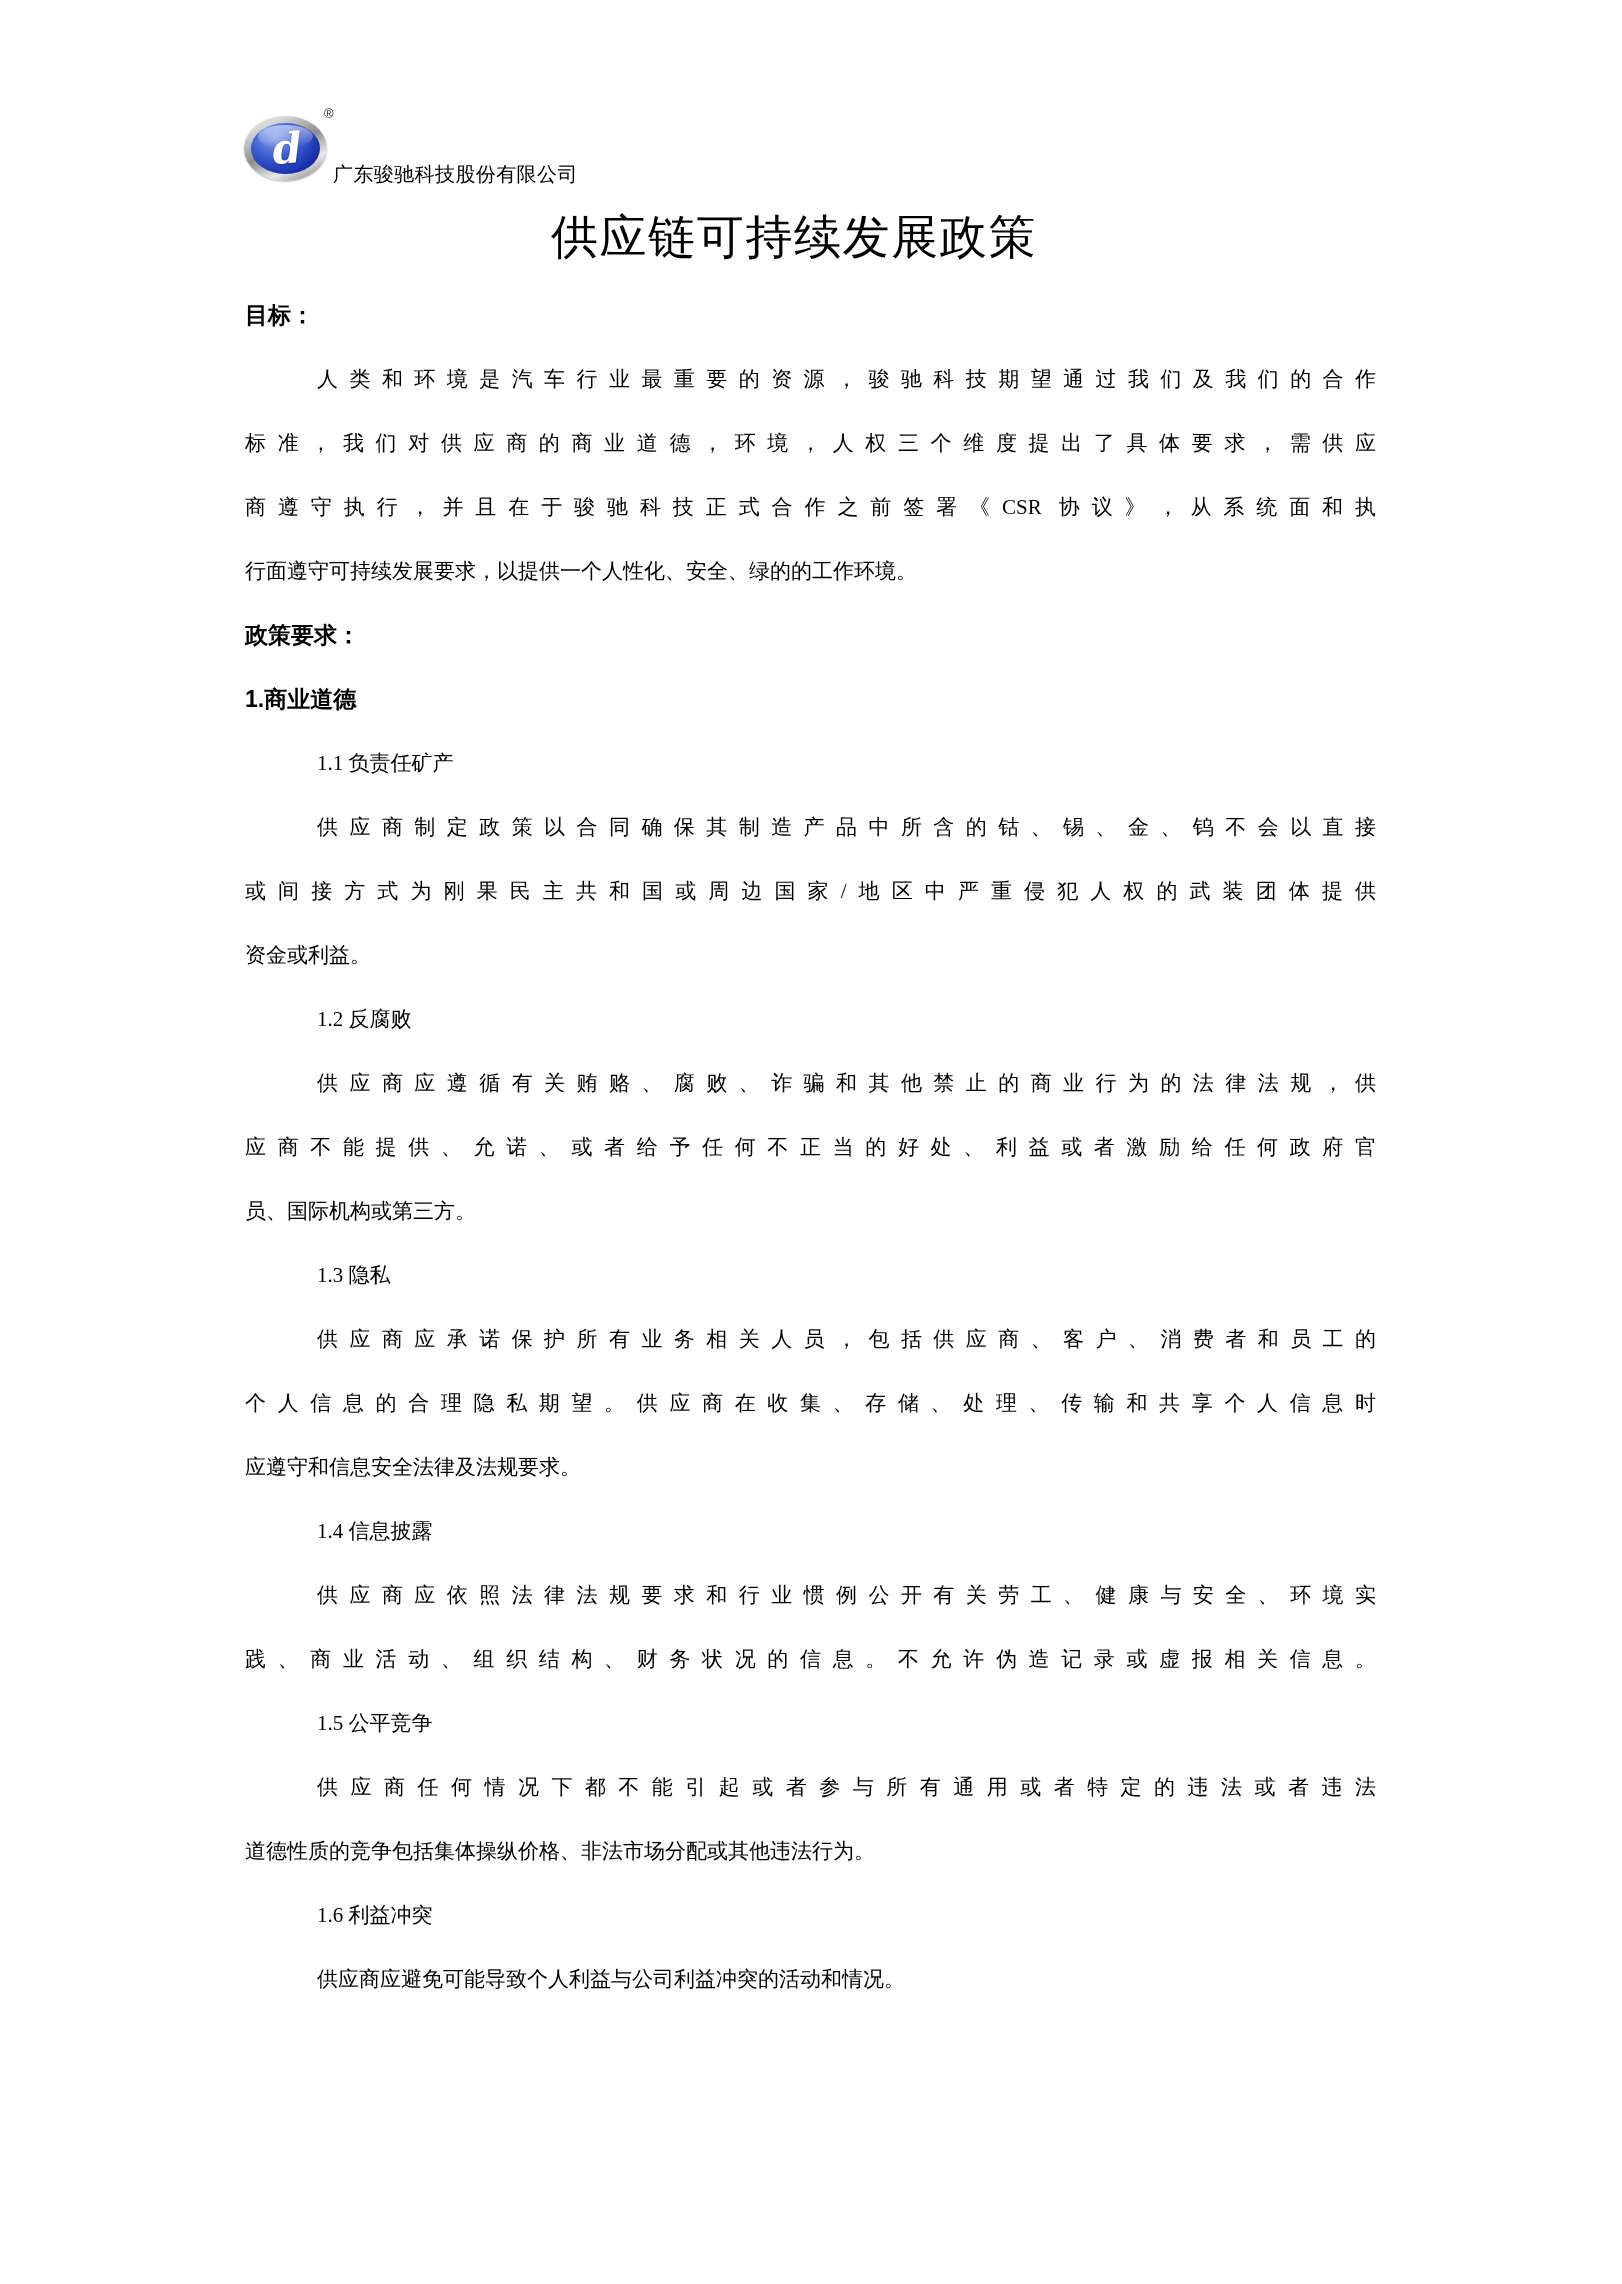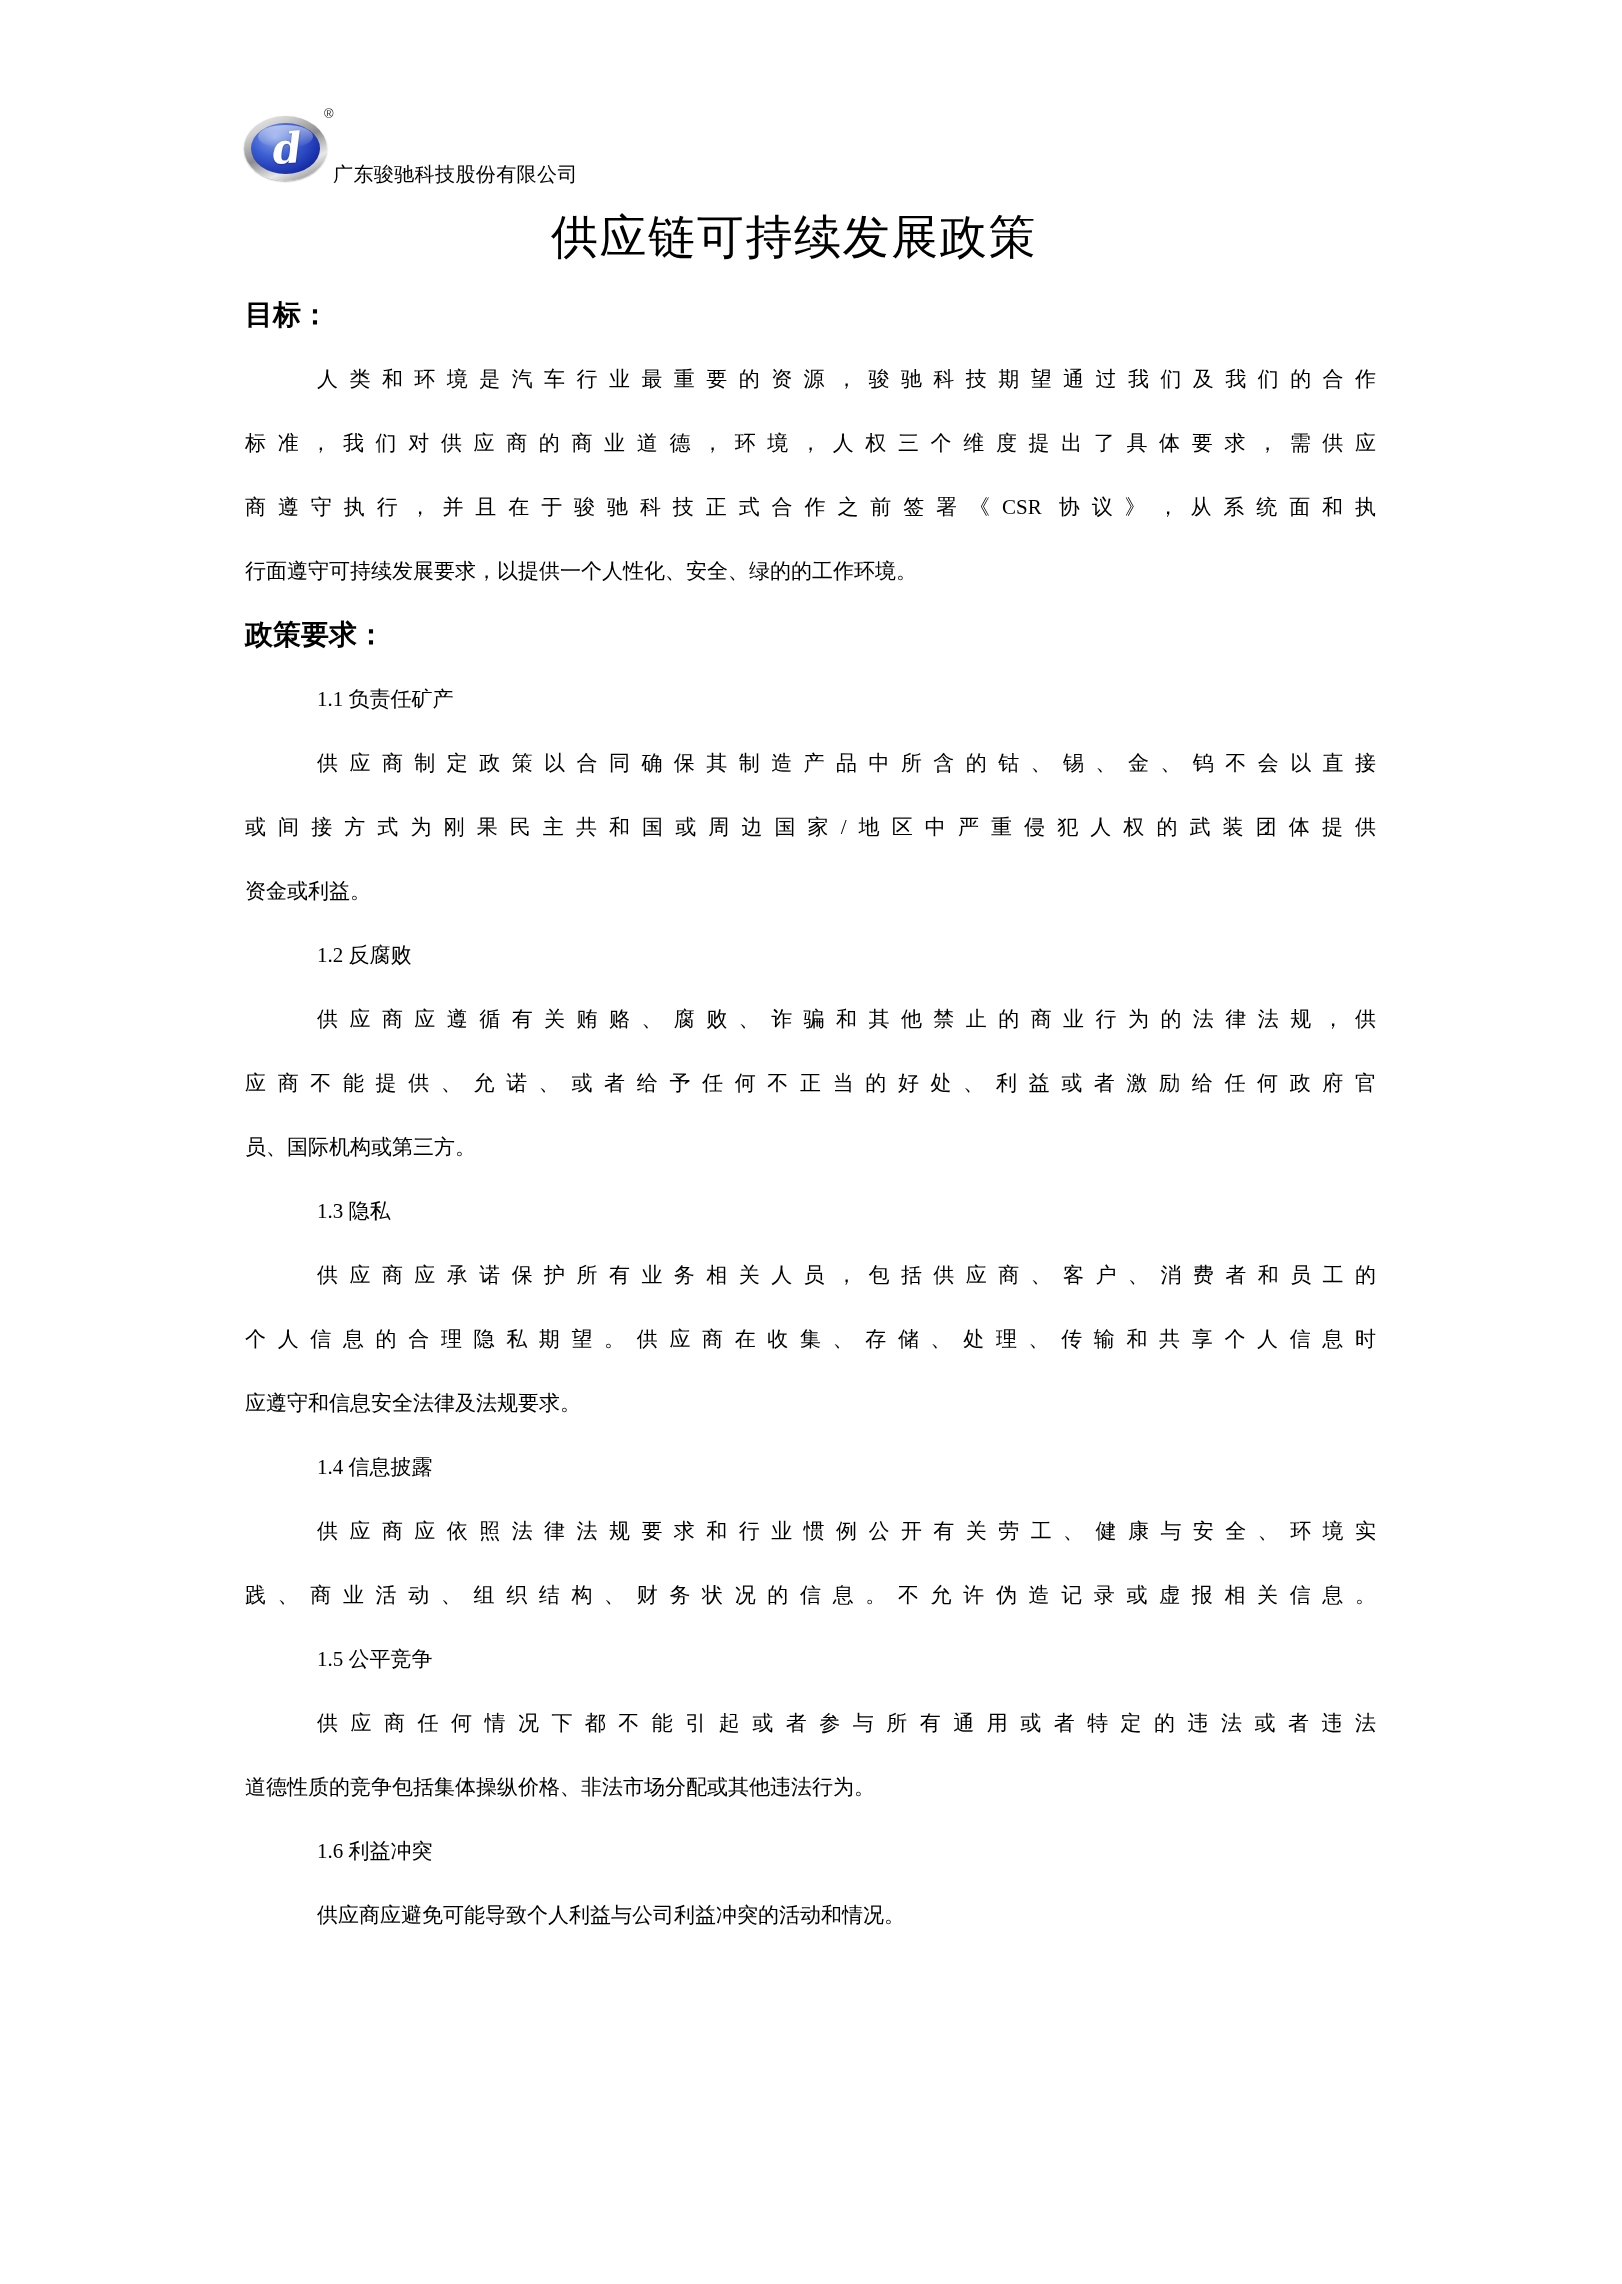--- a/index.html
+++ b/index.html
@@ -84,21 +84,21 @@
     white-space: nowrap;
   }
   .body { font-family: "Liberation Serif", serif; }
   .full  { text-align: justify; text-align-last: justify; white-space: normal; }
   .first { text-indent: 72px; text-align: justify; text-align-last: justify; white-space: normal; }
   .first-noj { text-indent: 72px; }
   .hsub  { text-indent: 72px; font-family: "Liberation Serif", serif; }
   .hbold {
     font-family: "Liberation Sans", sans-serif;
     font-weight: bold;
-    font-size: 28px;
+    font-size: 23px;
   }
 </style>
 </head>
 <body>
 
 <div class="page">
 
   <div class="logo">
     <div class="logo-ring">
       <div class="logo-face">
@@ -112,20 +112,21 @@
 
   <div class="doc-title">供应链可持续发展政策</div>
 
   <div class="doc" id="doc">
       <div class="row hbold">目标：</div>
       <div class="row body first">人类和环境是汽车行业最重要的资源，骏驰科技期望通过我们及我们的合作</div>
       <div class="row body full">标准，我们对供应商的商业道德，环境，人权三个维度提出了具体要求，需供应</div>
       <div class="row body full">商遵守执行，并且在于骏驰科技正式合作之前签署《CSR 协议》，从系统面和执</div>
       <div class="row body">行面遵守可持续发展要求，以提供一个人性化、安全、绿的的工作环境。</div>
       <div class="row hbold">政策要求：</div>
+      <div class="row hbold">1.商业道德</div>
       <div class="row hsub">1.1 负责任矿产</div>
       <div class="row body first">供应商制定政策以合同确保其制造产品中所含的钴、锡、金、钨不会以直接</div>
       <div class="row body full">或间接方式为刚果民主共和国或周边国家/地区中严重侵犯人权的武装团体提供</div>
       <div class="row body">资金或利益。</div>
       <div class="row hsub">1.2 反腐败</div>
       <div class="row body first">供应商应遵循有关贿赂、腐败、诈骗和其他禁止的商业行为的法律法规，供</div>
       <div class="row body full">应商不能提供、允诺、或者给予任何不正当的好处、利益或者激励给任何政府官</div>
       <div class="row body">员、国际机构或第三方。</div>
       <div class="row hsub">1.3 隐私</div>
       <div class="row body first">供应商应承诺保护所有业务相关人员，包括供应商、客户、消费者和员工的</div>

